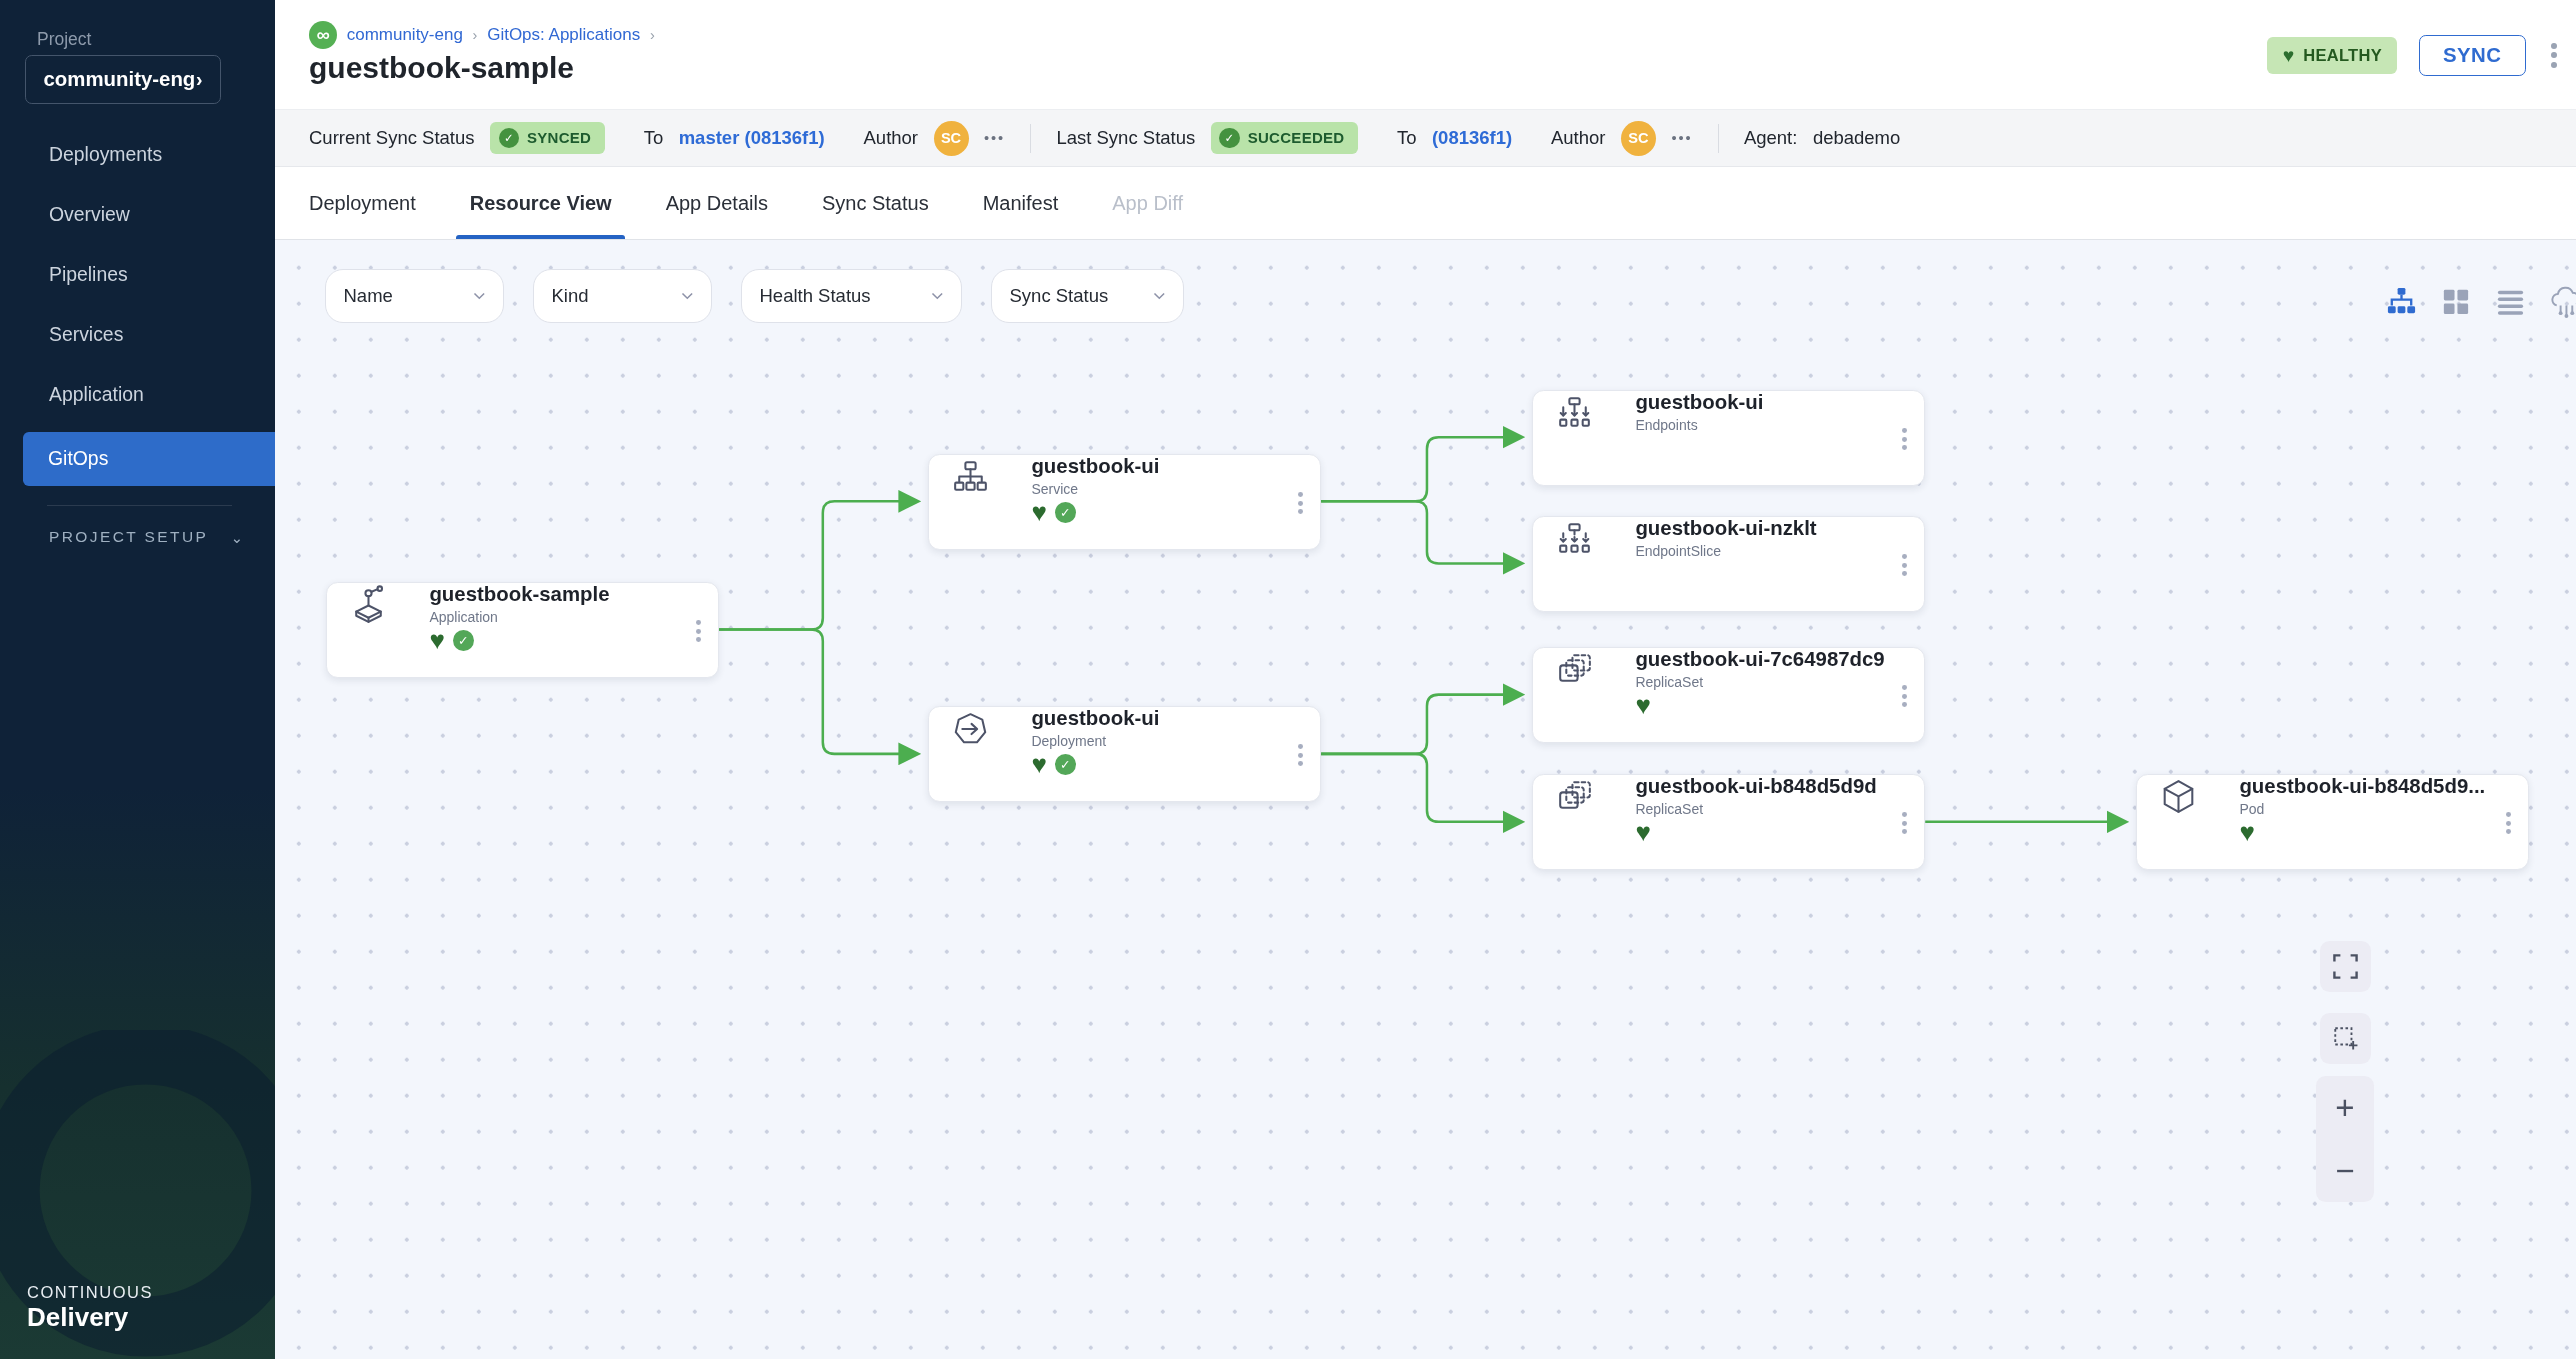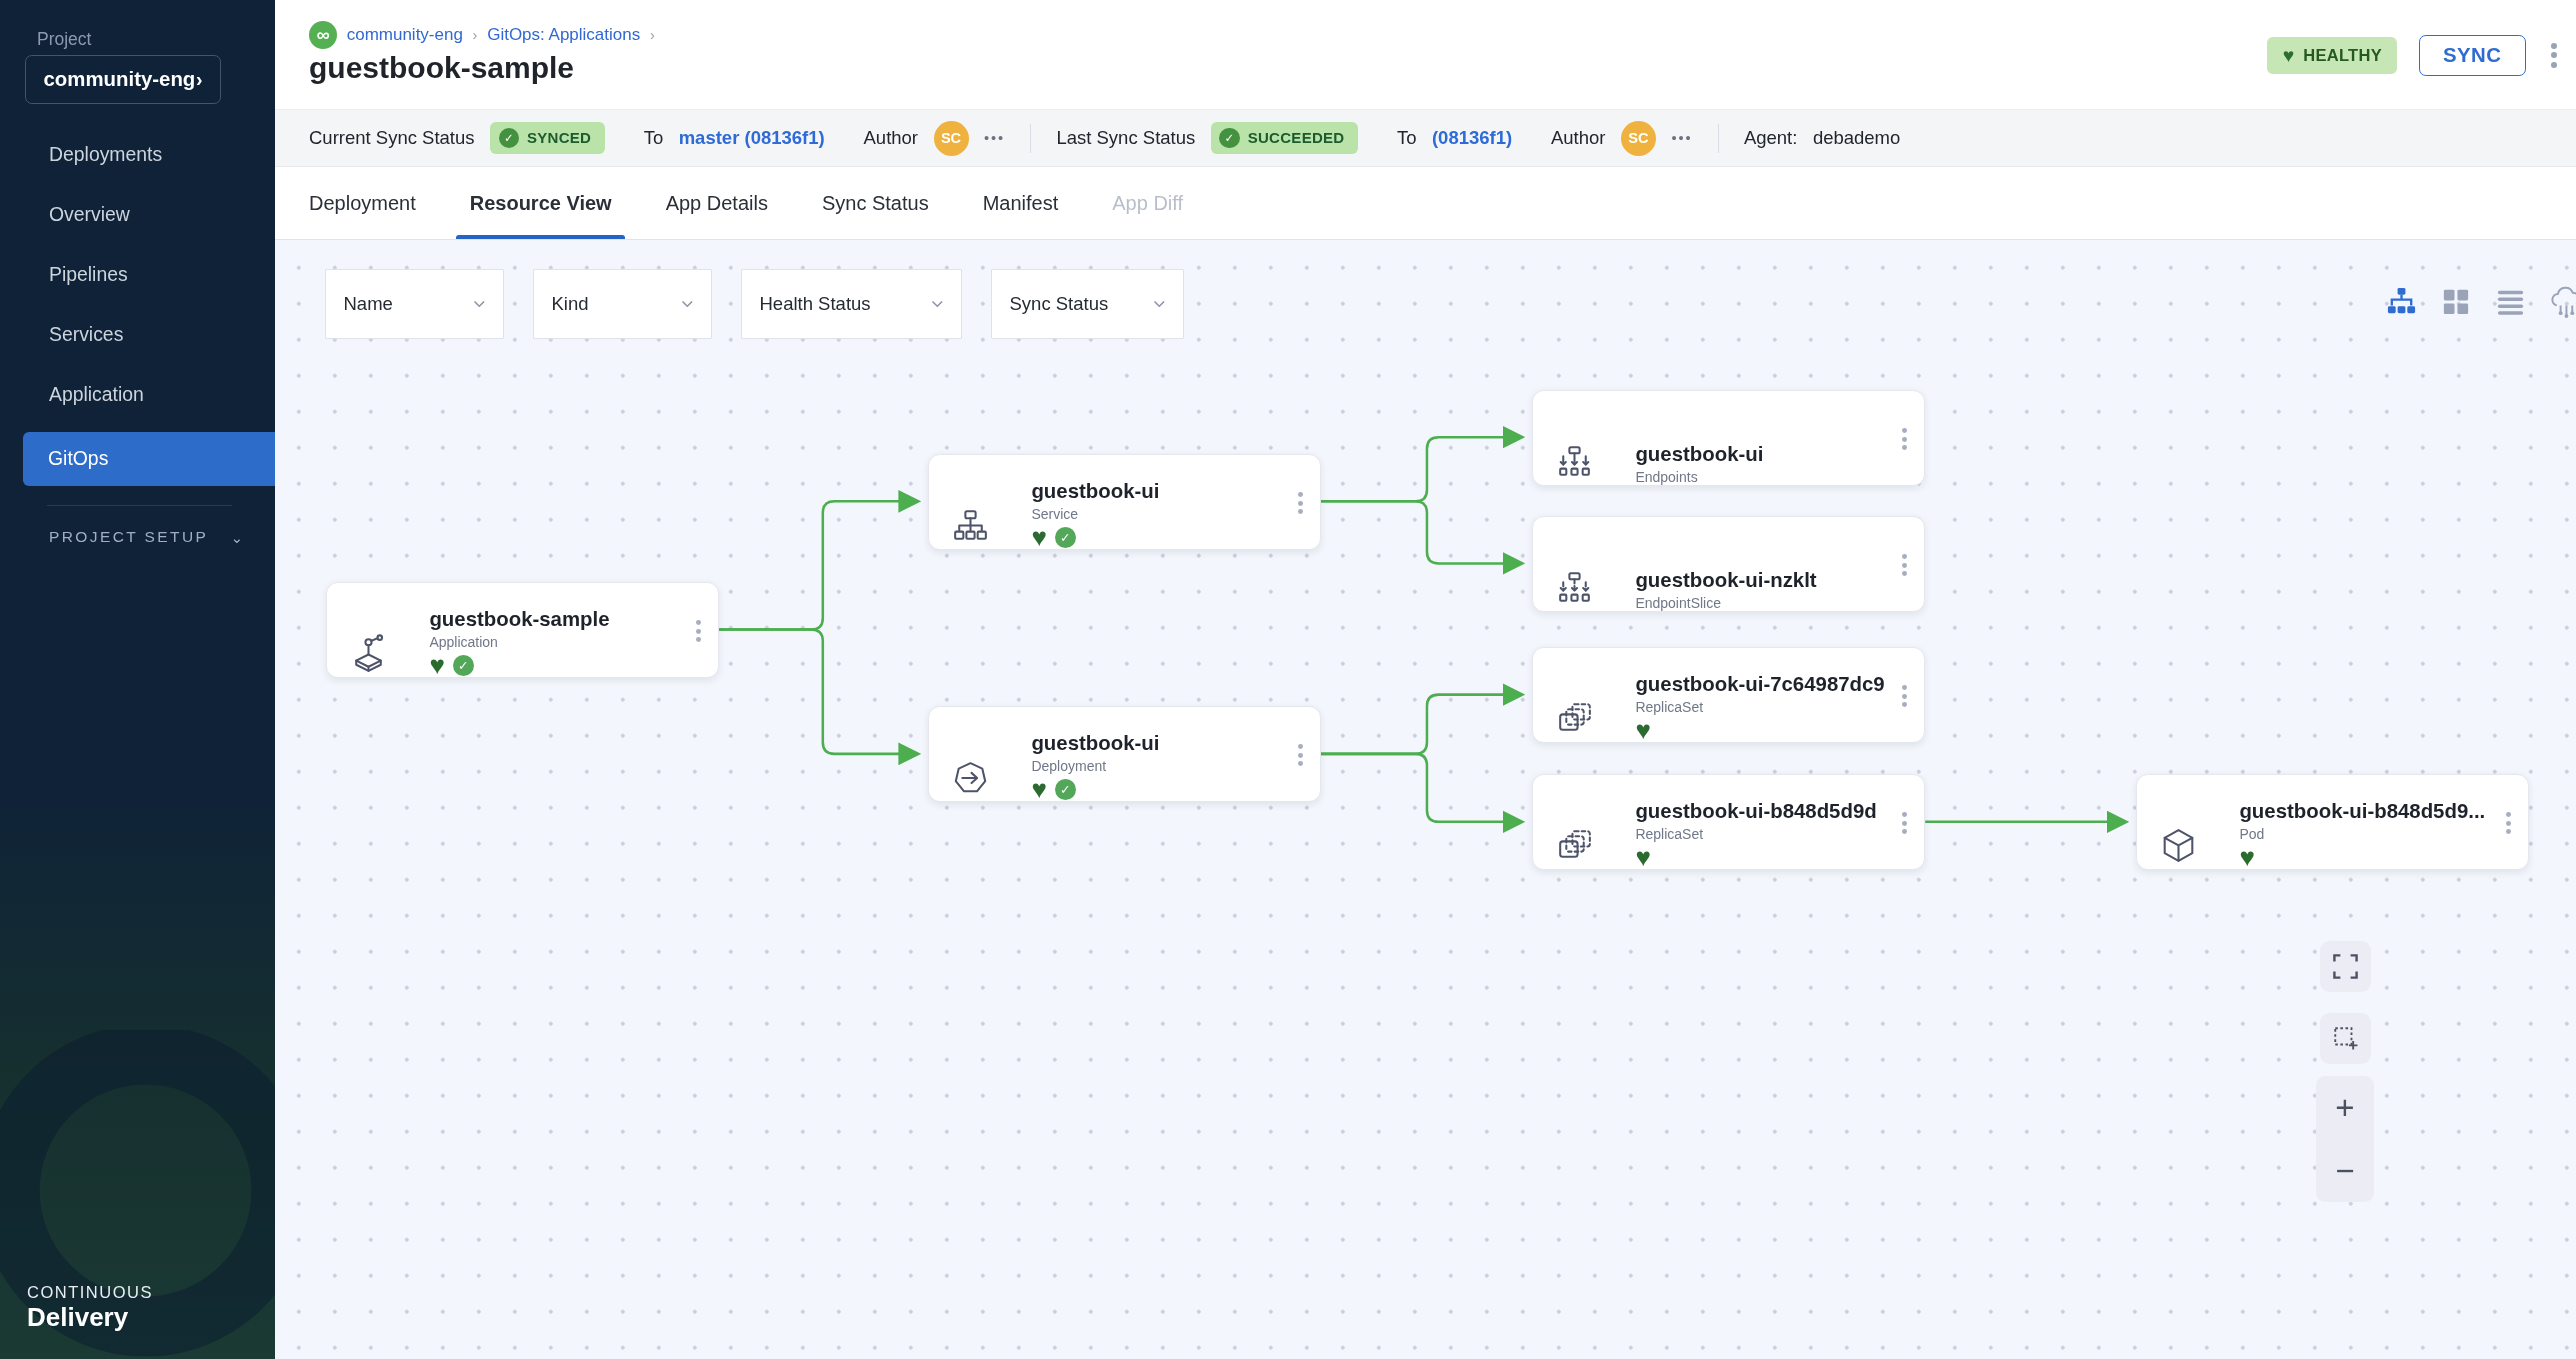--- a/index.html
+++ b/index.html
@@ -73,32 +73,32 @@
   .tab.active::after { content:""; position:absolute; left:-13.6px; right:-13.6px; bottom:0; height:3.9px;
     background:#2563c4; border-radius:2.9px 2.9px 0 0; }
   .tab.disabled { color:#b9bfca; cursor:default; }
 
   
   .canvas { position:absolute; left:0; top:240px; width:2301px; height:1120px; background-color:#f3f6fc;
     background-image:radial-gradient(#c9cfdf 1.7px, transparent 1.8px); background-size:36px 36px;
     background-position:5.8px 9.7px; overflow:hidden; }
 
   .filters { position:absolute; left:50px; top:29px; display:flex; gap:29px; }
-  .filter { background:#ffffff; border:1px solid #dfe2ea; border-radius:1px; height:70px; display:flex;
+  .filter { background:#ffffff; border:1px solid #dfe2ea; border-radius:18px; height:54px; display:flex;
     align-items:center; justify-content:space-between; padding:0 17.5px; font-size:18.5px; color:#262b33; cursor:pointer;gap:20px; }
   .filter svg { margin-left:25px; }
 
   .view-icons { position:absolute; left:2110px; top:45px; display:flex; gap:21.4px; align-items:center; }
   .view-icon { width:33px; height:33px; cursor:pointer; }
 
   .edges { position:absolute; left:0; top:0; pointer-events:none; }
 
   
   .node { position:absolute; width:393px; height:96px; background:#ffffff; border:1px solid #e4e7ee;
-    border-radius:11.7px; box-shadow:0 2.9px 7.8px rgba(35,45,70,.09); display:flex; align-items:flex-end; cursor:pointer; }
+    border-radius:11.7px; box-shadow:0 2.9px 7.8px rgba(35,45,70,.09); display:flex; align-items:flex-start; cursor:pointer; }
   .node-icon { width:82px; display:flex; align-items:center; justify-content:center; }
   .node-sep { width:1px; background:#e3e6ed; margin:13.6px 0; }
   .node-body { flex:1; display:flex; flex-direction:column; justify-content:center; padding-left:19.4px; overflow:hidden; }
   .node-title { font-size:20.4px; font-weight:600; color:#1e222a; white-space:nowrap; overflow:hidden; }
   .node-kind { font-size:14px; color:#6f7789; margin-top:2.9px; }
   .node-status { display:flex; align-items:center; gap:7.8px; margin-top:3.9px; height:23px; }
   .heart { color:#2c6b2f; font-size:26px; line-height:21.4px; }
   .check { width:21.4px; height:21.4px; border-radius:50%; background:#53a758; color:#fff; font-size:12.6px; font-weight:700;
     display:flex; align-items:center; justify-content:center; }
   .node .kebab { position:absolute; right:13.6px; top:33px; }

